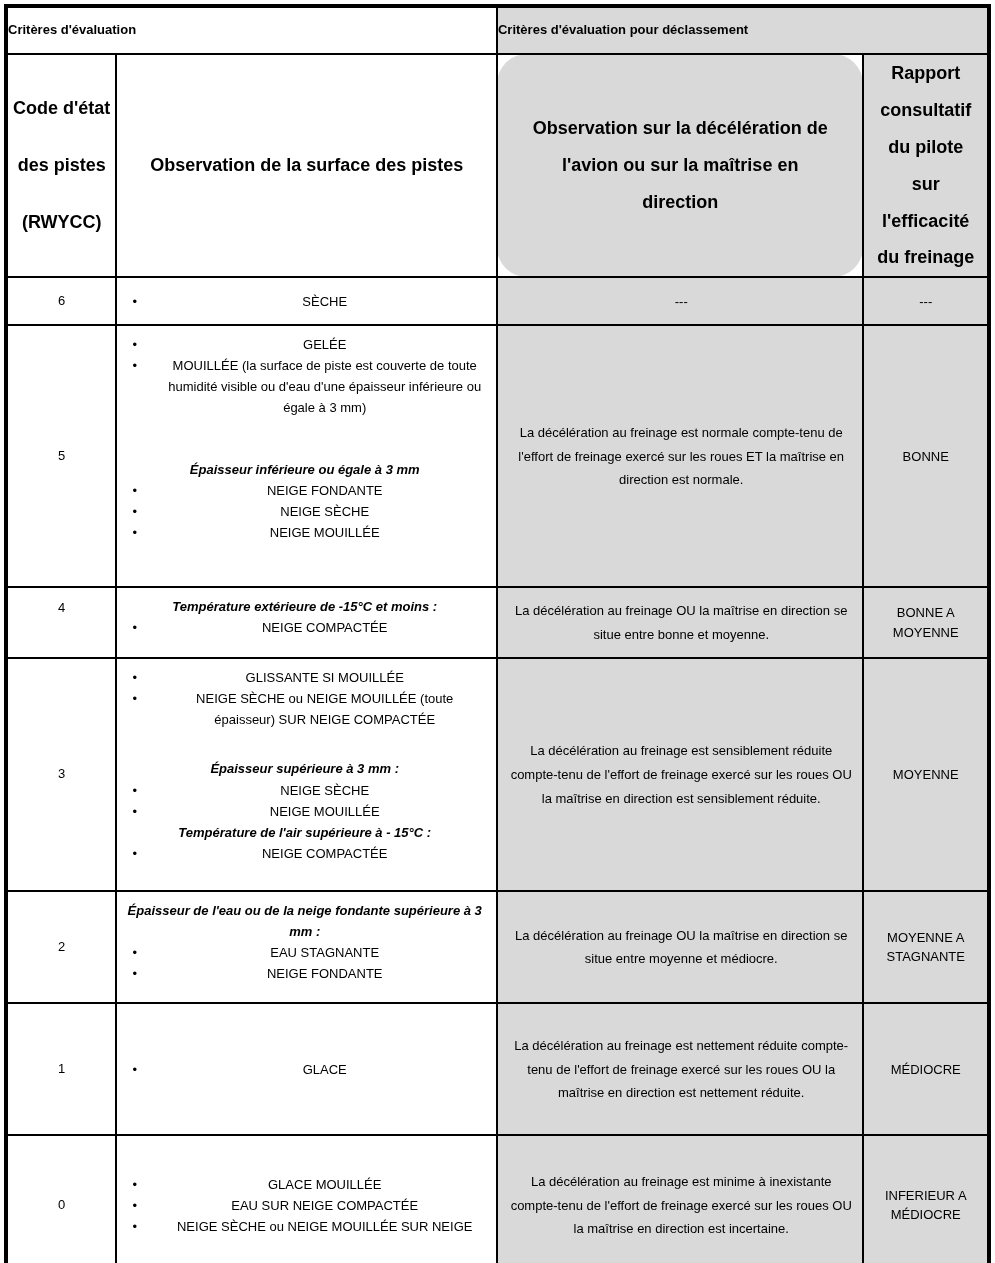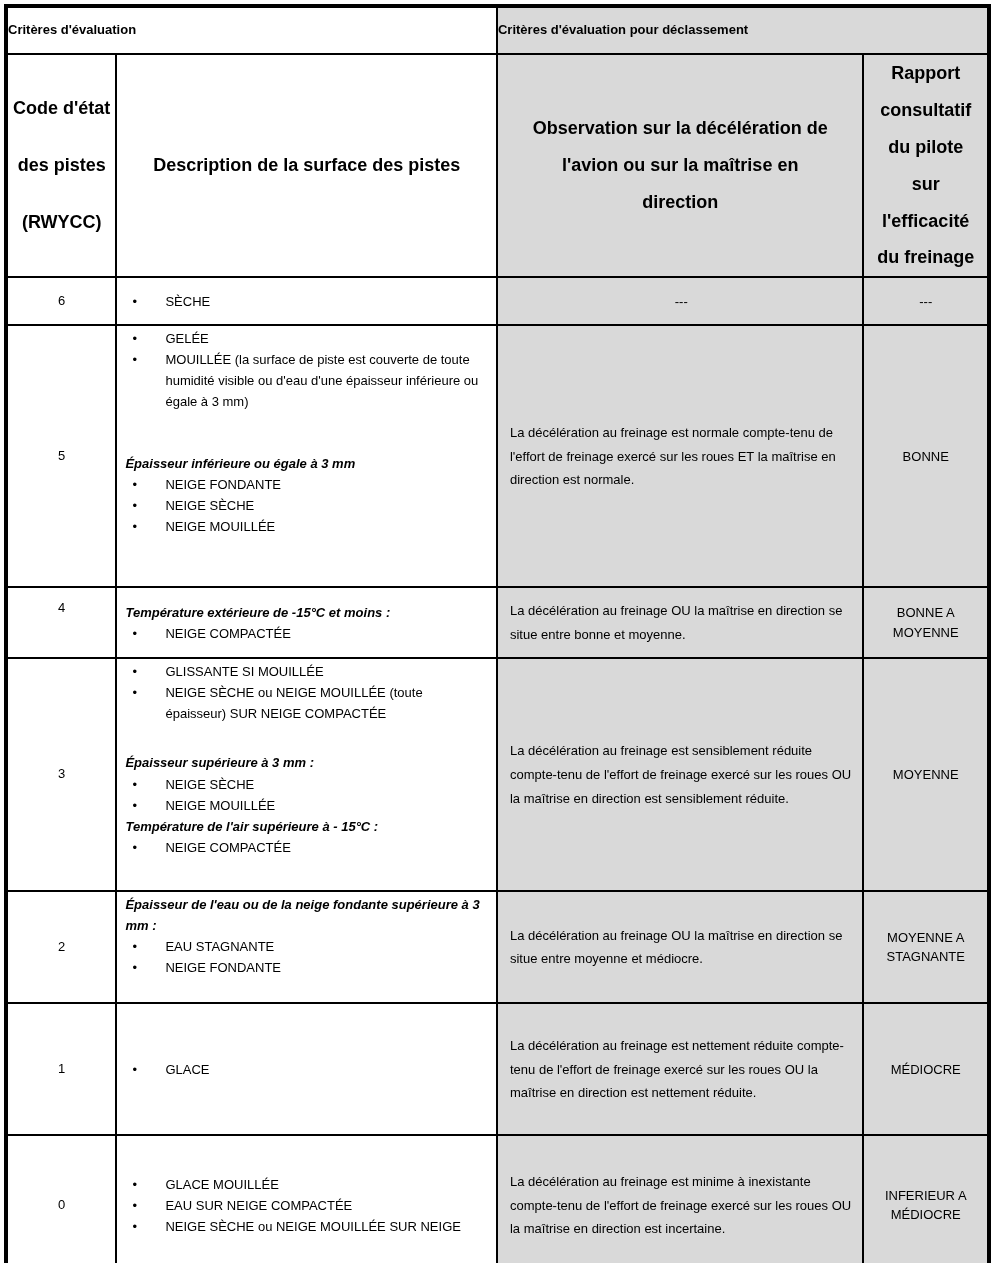--- a/index.html
+++ b/index.html
@@ -28,20 +28,21 @@
   col.c-obs  { width: 365px; }
   col.c-rap  { width: 125px; }
 
   td {
     border: 2px solid #000;
     padding: 0;
     vertical-align: middle;
     font-size: 13px;
     line-height: 1.6;
     box-sizing: border-box;
+    text-align: center;
   }
   .gray { background: #d9d9d9; }
 
   
   td.title-cell {
     border-bottom: none;
     text-align: center;
     font-weight: bold;
     font-size: 13px;
   }
@@ -53,27 +54,27 @@
     font-size: 13px;
   }
   
   td.colhead {
     text-align: center;
     font-weight: bold;
     font-size: 18px;
   }
   td.colhead.code-head   { line-height: 57px; padding: 0 4px; }
   td.colhead.desc-head   { line-height: 1.7;  padding: 0 20px; }
-  td.colhead.obs-head    { line-height: 2.05; padding: 0 28px; }
+  td.colhead.obs-head    { line-height: 2.05; padding: 0 28px; border-radius: 30px; }
   td.colhead.rap-head    { line-height: 2.05; padding: 0 8px; }
 
   
   td.code-cell { text-align: center; }
   td.desc-cell { padding: 0 12px 0 0; }
-  td.desc-cell.v-top { vertical-align: top; padding-top: 2px; }
+  td.desc-cell.v-top { vertical-align: top; padding-top: 8px; }
   .bullet {
     position: relative;
     padding-left: 48px;
     line-height: 1.62;
   }
   .bullet::before {
     content: "\2022";
     position: absolute;
     left: 15px;
     top: 0;
@@ -114,21 +115,21 @@
 
     <tbody>
 
     <tr style="height:48px;">
       <td colspan="2" class="group-cell" style="border-left:none;">Critères d'évaluation</td>
       <td colspan="2" class="group-cell gray" style="border-right:none;">Critères d'évaluation pour déclassement</td>
     </tr>
 
     <tr style="height:140px;">
       <td class="colhead code-head">Code d'état des pistes (RWYCC)</td>
-      <td class="colhead desc-head">Description de la surface des pistes</td>
+      <td class="colhead desc-head">Observation de la surface des pistes</td>
       <td class="colhead obs-head gray">Observation sur la décélération de l'avion ou sur la maîtrise en direction</td>
       <td class="colhead rap-head gray">Rapport consultatif du pilote sur l'efficacité du freinage</td>
     </tr>
 
     <tr style="height:48px;">
       <td class="code-cell">6</td>
       <td class="desc-cell">
         <div class="bullet">SÈCHE</div>
       </td>
       <td class="obs-cell gray dash">---</td>
@@ -145,21 +146,21 @@
         <div class="bullet">NEIGE FONDANTE</div>
         <div class="bullet">NEIGE SÈCHE</div>
         <div class="bullet">NEIGE MOUILLÉE</div>
       </td>
       <td class="obs-cell gray">La décélération au freinage est normale compte-tenu de l'effort de freinage exercé sur les roues ET la maîtrise en direction est normale.</td>
       <td class="rap-cell gray">BONNE</td>
     </tr>
 
     <tr style="height:71px;">
       <td class="code-cell" style="vertical-align:top; padding-top:10px;">4</td>
-      <td class="desc-cell v-top" style="padding-top:14px;">
+      <td class="desc-cell v-top" style="padding-top:8px;">
         <div class="heading">Température extérieure de -15°C et moins :</div>
         <div class="bullet">NEIGE COMPACTÉE</div>
       </td>
       <td class="obs-cell gray">La décélération au freinage OU la maîtrise en direction se situe entre bonne et moyenne.</td>
       <td class="rap-cell gray">BONNE A MOYENNE</td>
     </tr>
 
     <tr style="height:233px;">
       <td class="code-cell">3</td>
       <td class="desc-cell v-top">

